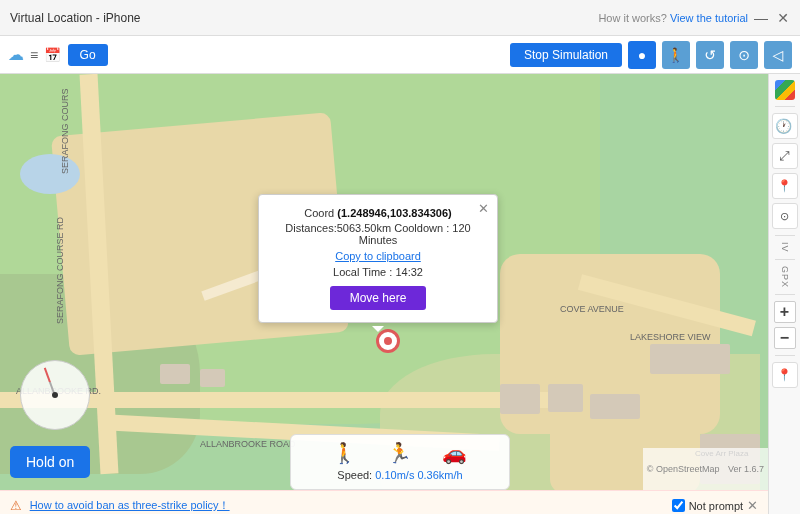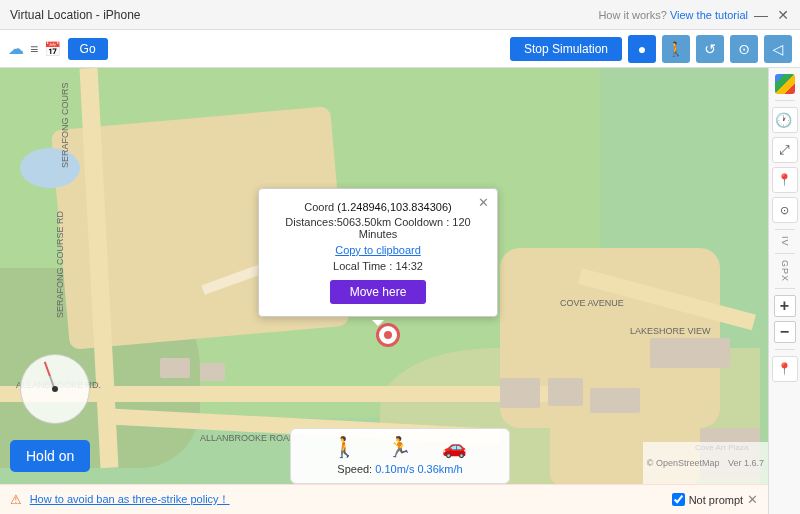--- a/index.html
+++ b/index.html
@@ -1,20 +1,20 @@
 <!DOCTYPE html>
 <html><head>
   <meta charset="utf-8">
   <style>
     * { margin: 0; padding: 0; box-sizing: border-box; }
     body { width: 800px; height: 514px; overflow: hidden; font-family: 'Segoe UI', Arial, sans-serif; font-size: 12px; background: #f0f0f0; }
 
     
     #title-bar {
-      height: 30px;
+      height: 36px;
       background: #f5f5f5;
       border-bottom: 1px solid #ddd;
       display: flex;
       align-items: center;
       justify-content: space-between;
       padding: 0 10px;
     }
     #title-bar .title { font-size: 12px; color: #333; }
     #title-bar .help-text { font-size: 11px; color: #888; }
     #title-bar .help-text a { color: #1a73e8; text-decoration: none; }
@@ -212,21 +212,21 @@
       z-index: 60;
     }
     #location-popup .close-x {
       position: absolute;
       right: 8px; top: 6px;
       cursor: pointer;
       font-size: 13px;
       color: #888;
     }
     #location-popup .coord-line { font-size: 11px; color: #333; margin-bottom: 3px; text-align: center; }
-    #location-popup .coord-line span.bold { font-weight: normal; color: #111; }
+    #location-popup .coord-line span.bold { font-weight: bold; color: #111; }
     #location-popup .copy-link { color: #1a73e8; text-decoration: underline; cursor: pointer; font-size: 11px; text-align: center; display: block; margin: 4px 0; }
     #location-popup .local-time { font-size: 11px; color: #333; text-align: center; margin-bottom: 8px; }
     #move-here-btn {
       display: block;
       margin: 0 auto;
       background: #6d28d9;
       color: white;
       border: none;
       border-radius: 3px;
       padding: 5px 20px;

